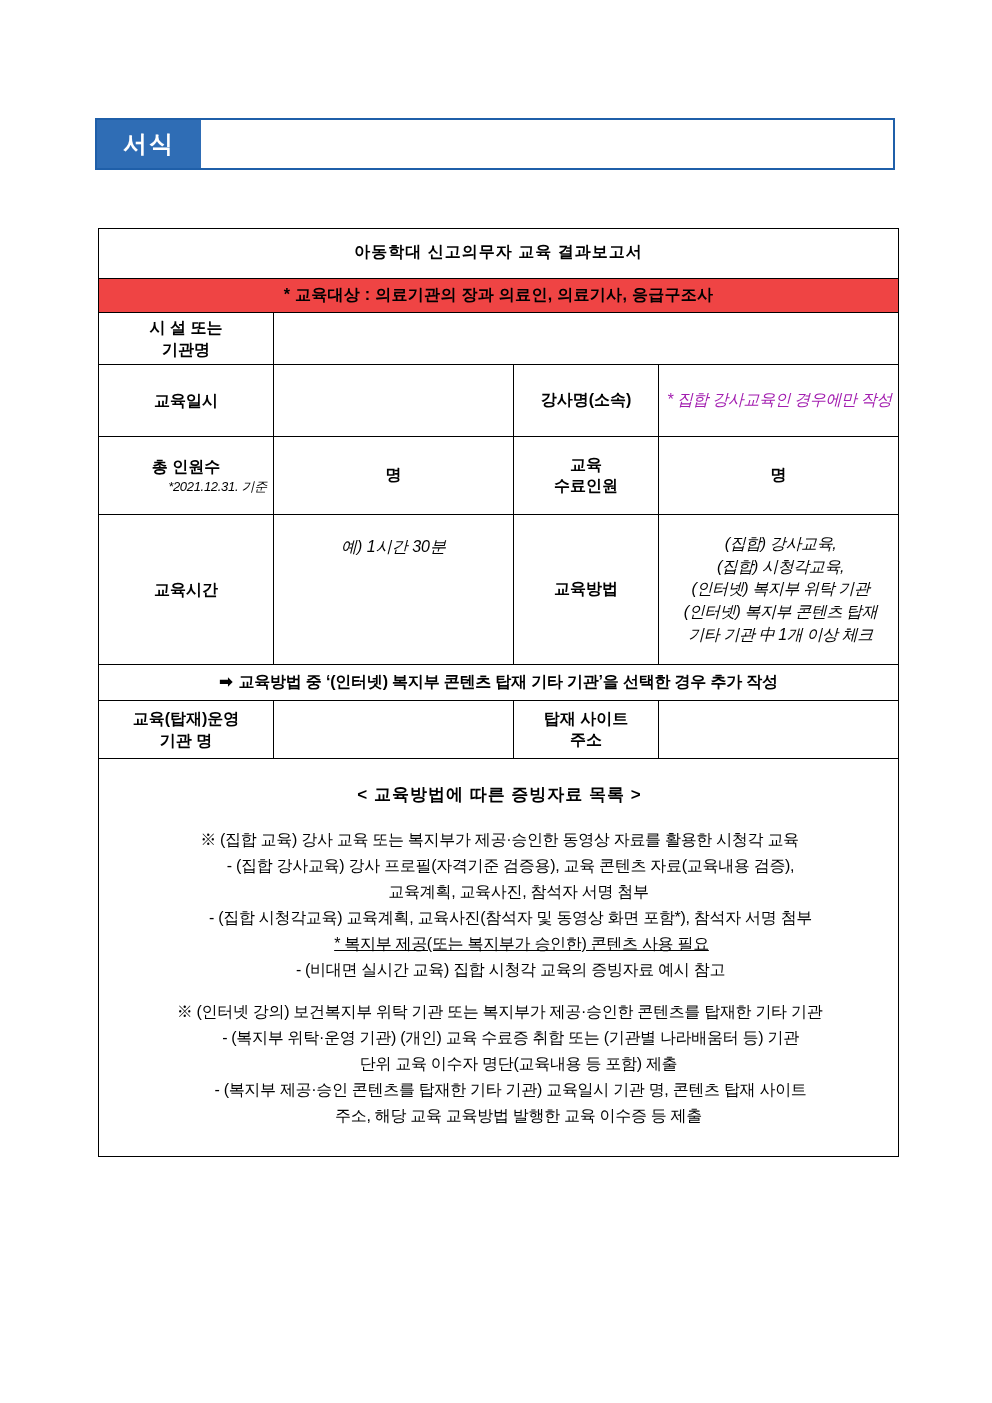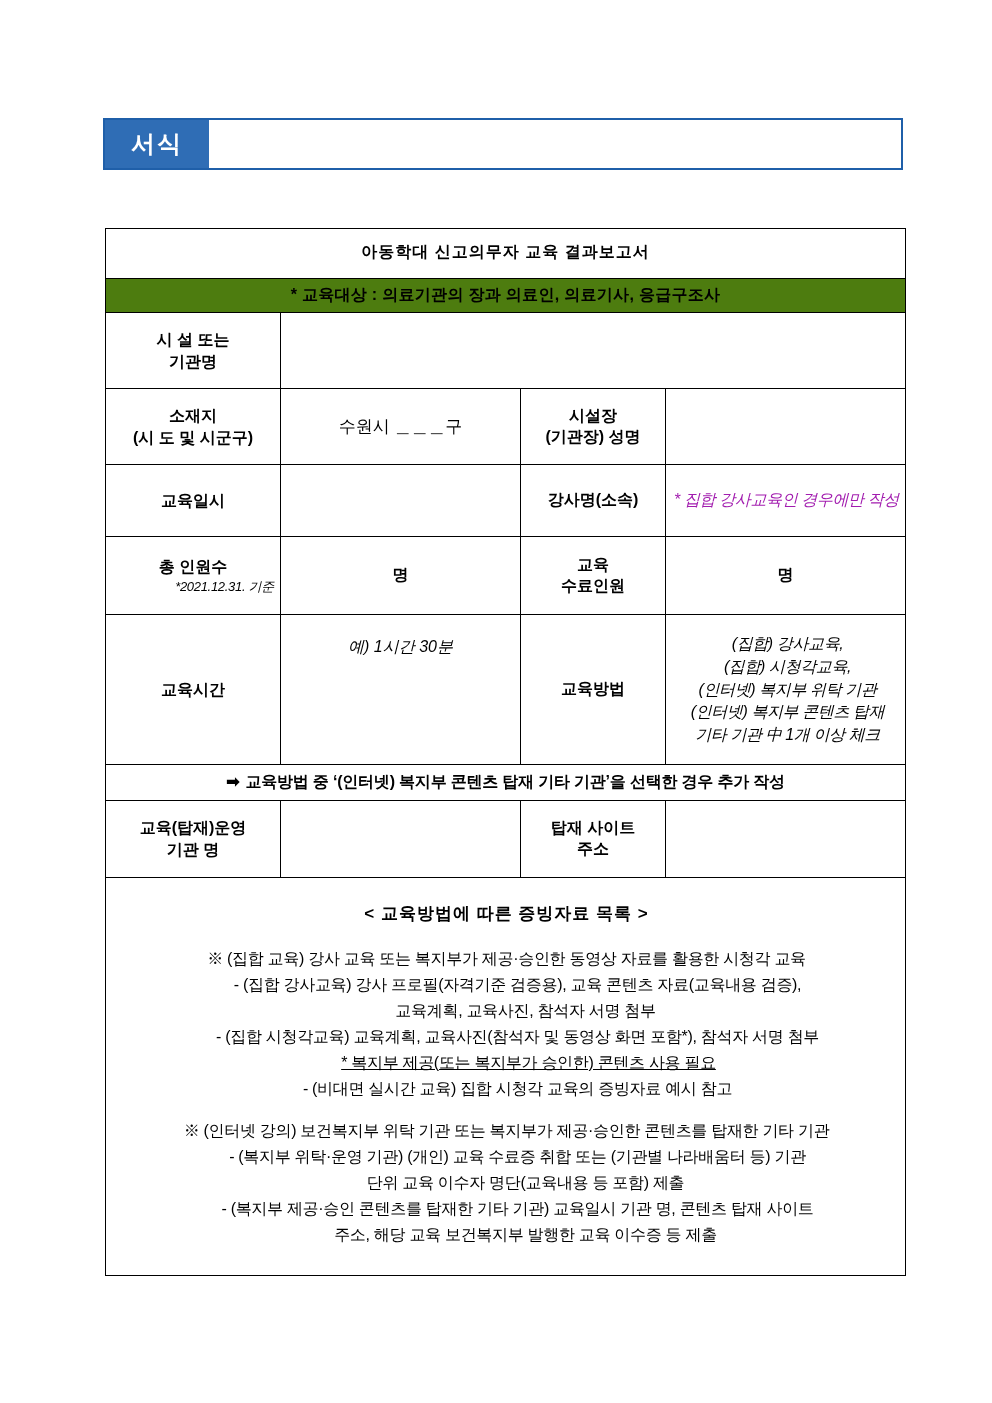--- a/index.html
+++ b/index.html
@@ -25,21 +25,20 @@
   .banner {
     position: absolute;
     left: 95px;
     top: 118px;
     width: 800px;
     height: 52px;
     border: 2px solid #1f5fa9;
     box-sizing: border-box;
     display: flex;
     align-items: stretch;
-    margin-left: 8px;
   }
   .banner-tag {
     width: 104px;
     background: #2f6db5;
     color: #ffffff;
     font-size: 24px;
     font-weight: bold;
     display: flex;
     align-items: center;
     justify-content: center;
@@ -52,45 +51,45 @@
     padding-left: 18px;
     font-size: 24px;
     font-weight: bold;
     letter-spacing: 0.5px;
     color: #000000;
   }
 
   
   .form-wrap {
     position: absolute;
-    left: 105px;
+    left: 98px;
     top: 228px;
     width: 800px;
   }
   table.form {
     width: 800px;
     border-collapse: collapse;
     table-layout: fixed;
   }
   table.form td {
     border: 1px solid #000000;
-    padding: 16px 6px;
+    padding: 4px 6px;
     font-size: 16px;
     vertical-align: middle;
     text-align: center;
   }
   .doc-title {
     font-size: 27px;
     font-weight: bold;
     letter-spacing: 1px;
     padding: 13px 0 15px 0 !important;
     border-bottom: 1px solid #000 !important;
   }
   .subject-row {
-    background: #4d7c0f;
+    background: #ef4444;
     font-size: 17px;
     font-weight: bold;
     padding: 6px 0 !important;
     letter-spacing: 0.3px;
   }
   .lbl {
     font-weight: bold;
     font-size: 17px;
     line-height: 1.35;
   }
@@ -190,32 +189,20 @@
         </tr>
 
         <tr style="height:52px">
           <td class="lbl">
             <span>시 설  또는</span><br>
             <span>기관명</span>
           </td>
           <td colspan="3"></td>
         </tr>
 
-        <tr style="height:60px">
-          <td class="lbl">
-            <span>소재지</span><br>
-            <span>(시 도 및 시군구)</span>
-          </td>
-          <td style="font-size:17px">수원시 ＿＿＿구</td>
-          <td class="lbl-sm">
-            <span>시설장</span><br>
-            <span>(기관장) 성명</span>
-          </td>
-          <td></td>
-        </tr>
 
         <tr style="height:72px">
           <td class="lbl">교육일시</td>
           <td></td>
           <td class="lbl-sm">강사명(소속)</td>
           <td class="blue-note">* 집합 강사교육인 경우에만 작성</td>
         </tr>
 
         <tr style="height:78px">
           <td class="lbl">
@@ -270,19 +257,19 @@
             <p class="ev-p ev-ind1">- (집합 강사교육) 강사 프로필(자격기준 검증용), 교육 콘텐츠 자료(교육내용 검증),</p>
             <p class="ev-p ev-ind2">교육계획, 교육사진, 참석자 서명 첨부</p>
             <p class="ev-p ev-ind1">- (집합 시청각교육) 교육계획, 교육사진(참석자 및 동영상 화면 포함*), 참석자 서명 첨부</p>
             <p class="ev-p ev-ind3 underline">* 복지부 제공(또는 복지부가 승인한) 콘텐츠 사용 필요</p>
             <p class="ev-p ev-ind1">- (비대면 실시간 교육) 집합 시청각 교육의 증빙자료 예시 참고</p>
             <div class="ev-gap"></div>
             <p class="ev-p">※ (인터넷 강의) 보건복지부 위탁 기관 또는 복지부가 제공·승인한 콘텐츠를 탑재한 기타 기관</p>
             <p class="ev-p ev-ind1">- (복지부 위탁·운영 기관) (개인) 교육 수료증 취합 또는 (기관별 나라배움터 등) 기관</p>
             <p class="ev-p ev-ind2">단위 교육 이수자 명단(교육내용 등 포함) 제출</p>
             <p class="ev-p ev-ind1">- (복지부 제공·승인 콘텐츠를 탑재한 기타 기관) 교육일시 기관 명, 콘텐츠 탑재 사이트</p>
-            <p class="ev-p ev-ind2">주소, 해당 교육 보건복지부 발행한 교육 이수증 등 제출</p>
+            <p class="ev-p ev-ind2">주소, 해당 교육 교육방법 발행한 교육 이수증 등 제출</p>
           </td>
         </tr>
       </tbody>
     </table>
   </div>
 </div>
 
 </body></html>

